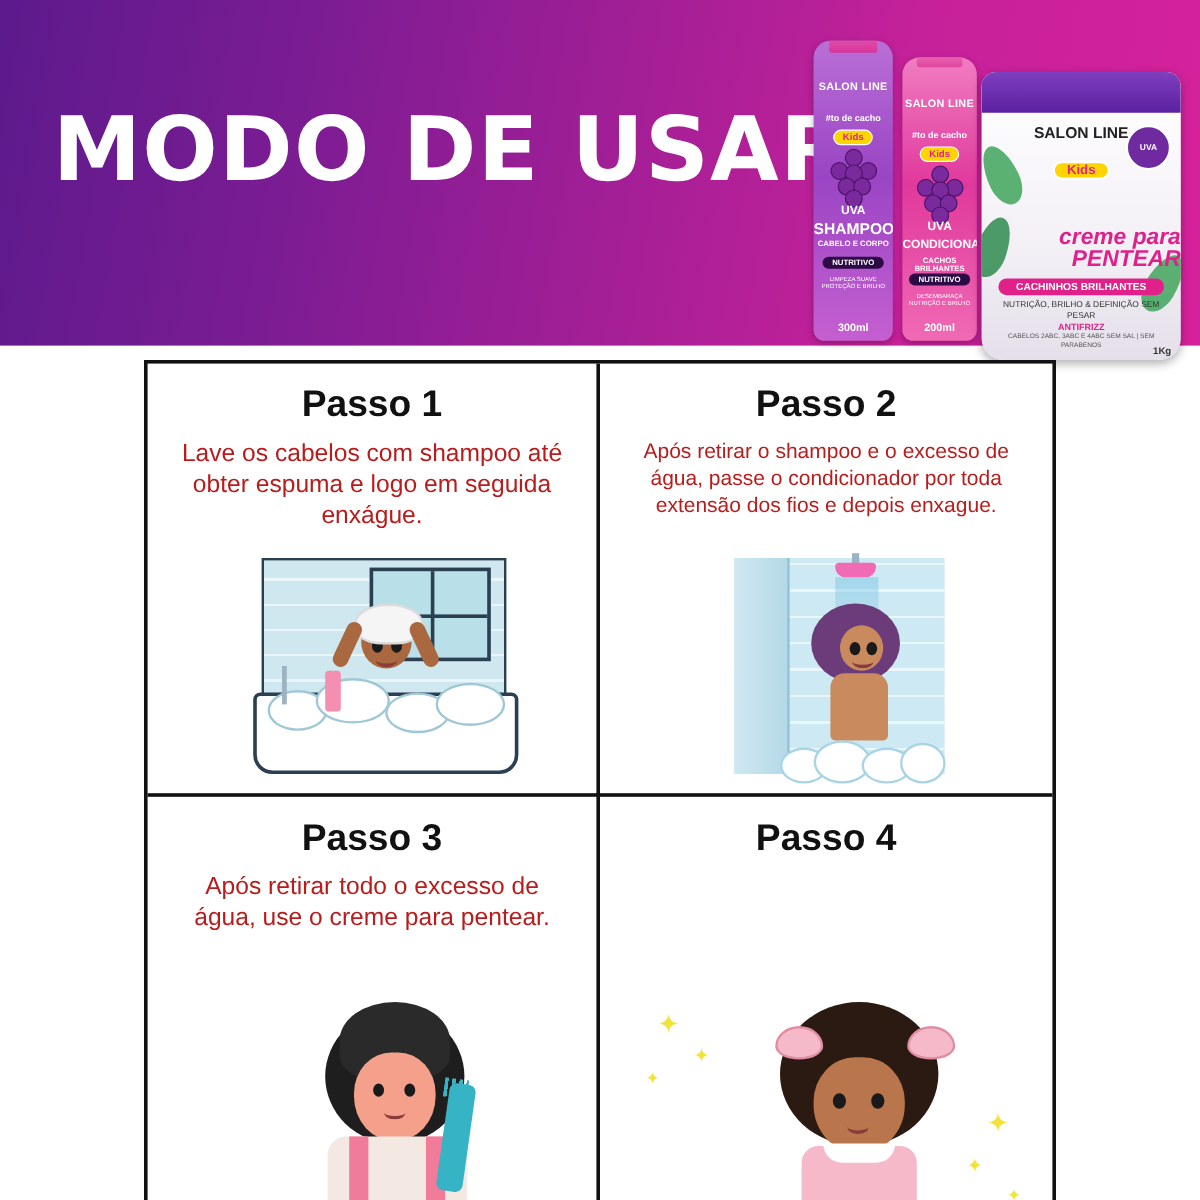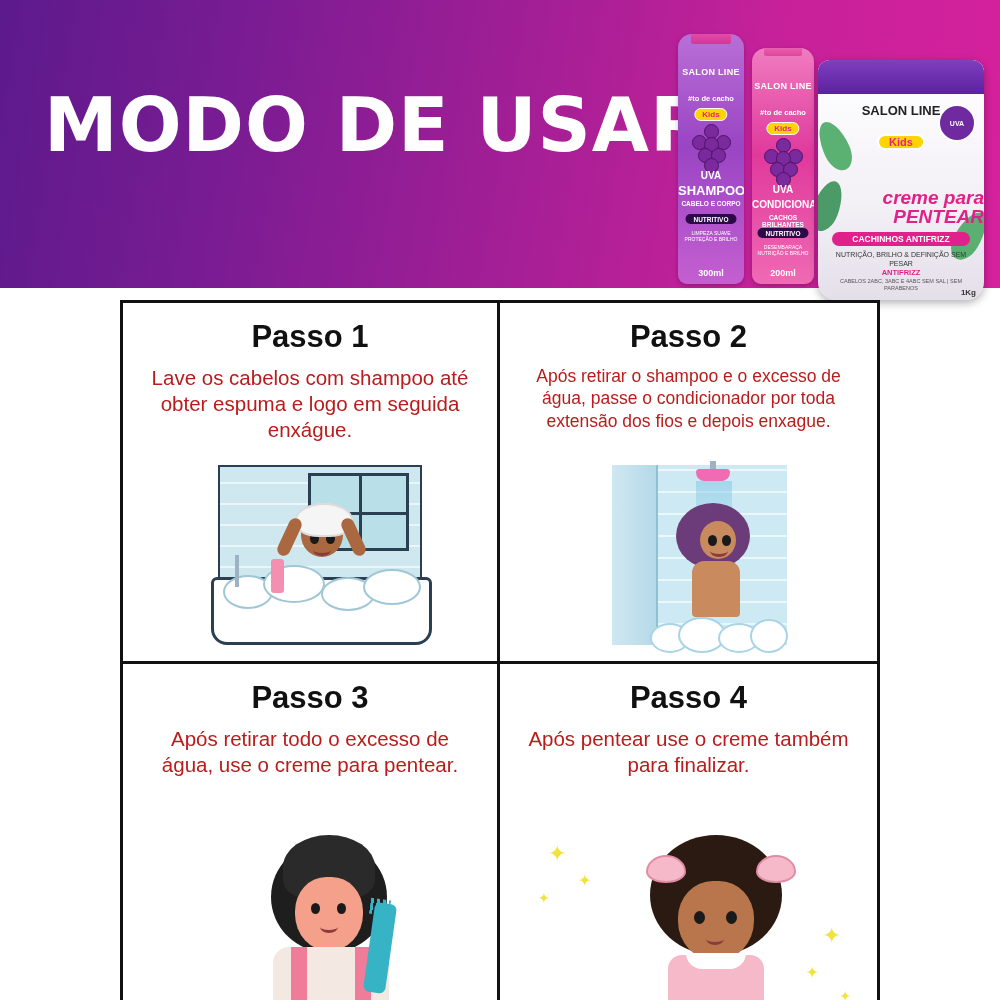--- a/index.html
+++ b/index.html
@@ -669,21 +669,21 @@
 
     <div id="jar-cream">
       <div class="lid"></div>
       <div class="jar-leaf" style="left:4px;top:60px;transform:rotate(-25deg);"></div>
       <div class="jar-leaf" style="left:-4px;top:120px;transform:rotate(20deg);background:#2e8b4e;"></div>
       <div class="jar-leaf" style="right:2px;top:150px;transform:rotate(30deg);background:#3fa45a;"></div>
       <div class="jar-brand">SALON LINE</div>
       <div class="jar-kids">Kids</div>
       <div class="jar-grape-badge">UVA</div>
       <div class="jar-title">creme para PENTEAR</div>
-      <div class="jar-band">CACHINHOS ANTIFRIZZ</div>
+      <div class="jar-band">CACHINHOS BRILHANTES</div>
       <div class="jar-claim">NUTRIÇÃO, BRILHO &amp; DEFINIÇÃO SEM PESAR</div>
       <div class="jar-anti">ANTIFRIZZ</div>
       <div class="jar-small">CABELOS 2ABC, 3ABC E 4ABC
 SEM SAL | SEM PARABENOS</div>
       <div class="jar-weight">1Kg</div>
     </div>
 
   </div>
 </div>
 
@@ -752,21 +752,20 @@
       <div class="s3-body"></div>
       <div class="s3-strap" style="left:168px;"></div>
       <div class="s3-strap" style="left:232px;"></div>
       <div class="s3-comb"></div>
       <div class="s3-comb-teeth"></div>
     </div>
   </div>
 
   <div class="cell">
     <div class="step-title">Passo 4</div>
-    <div class="step-text t-lg">Após pentear use o creme também para finalizar.</div>
     <div class="art">
       <div class="spark" style="left:48px;top:14px;">✦</div>
       <div class="spark" style="left:78px;top:44px;font-size:16px;">✦</div>
       <div class="spark" style="left:38px;top:62px;font-size:14px;">✦</div>
       <div class="spark" style="right:36px;top:96px;">✦</div>
       <div class="spark" style="right:58px;top:136px;font-size:16px;">✦</div>
       <div class="spark" style="right:26px;top:160px;font-size:14px;">✦</div>
       <div class="s4-hair"></div>
       <div class="s4-bow" style="left:146px;"></div>
       <div class="s4-bow" style="left:256px;"></div>

